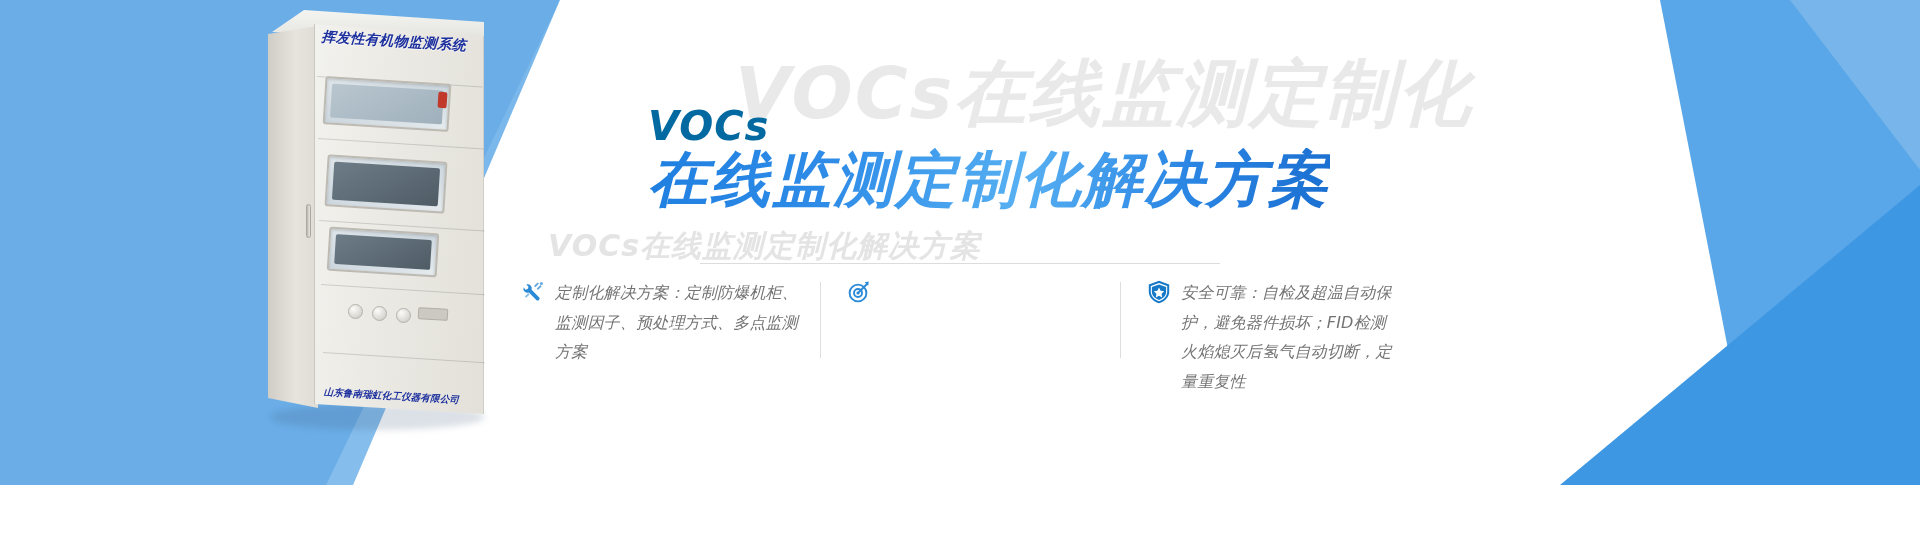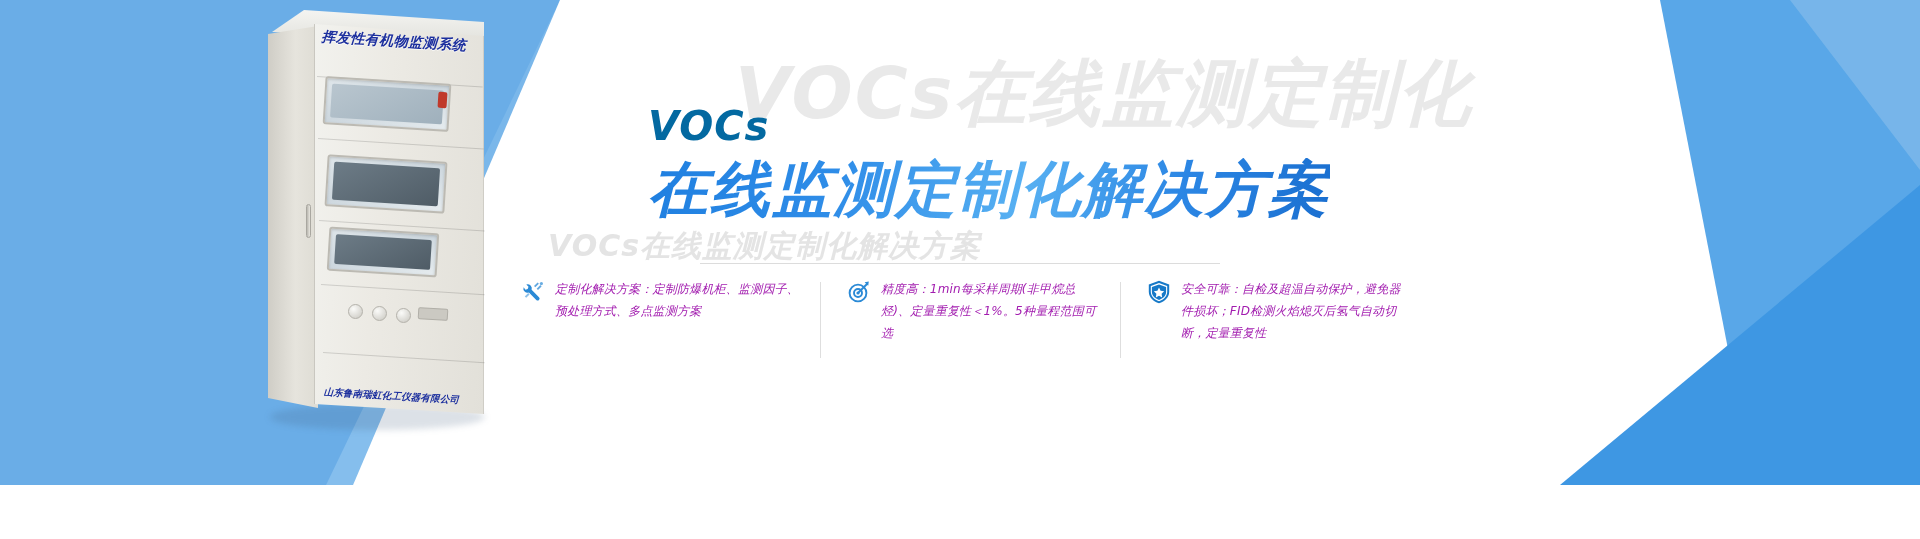--- a/index.html
+++ b/index.html
@@ -94,21 +94,21 @@
   #headline-block {
     position:absolute; left:648px; top:106px;
   }
   #headline-eyebrow {
     font-size:40px; font-weight:bold;
     color:#0369a1;
     letter-spacing:1px;
     line-height:1;
   }
   #headline-main {
-    margin-top:12px;
+    margin-top:2px;
     font-size:60px; font-weight:bold;
     line-height:1.05;
     letter-spacing:2px;
     background:linear-gradient(100deg,#1f7fe0 0%, #2f8de8 28%, #57b0f2 55%, #2b86e4 78%, #1a6fd0 100%);
     -webkit-background-clip:text;
     background-clip:text;
     color:transparent;
     -webkit-text-fill-color:transparent;
     white-space:nowrap;
   }
@@ -141,23 +141,23 @@
     background:#dedede;
   }
   .feature-icon {
     flex:0 0 auto;
     width:26px; height:26px;
     margin-right:9px;
     margin-top:1px;
   }
   .feature-icon svg { display:block; width:26px; height:26px; }
   .feature-text {
-    font-size:12px;
+    font-size:16px;
     line-height:1.85;
-    color:#a21caf;
+    color:#737373;
     letter-spacing:0.2px;
   }
 
   
   #product {
     position:absolute;
     left:262px; top:8px;
     width:230px; height:418px;
   }
   .cab-shadow {
@@ -331,21 +331,20 @@
         <svg viewBox="0 0 26 26">
           <g fill="none" stroke="#2b8ad6" stroke-width="1.9">
             <circle cx="12" cy="14" r="8.4"></circle>
             <circle cx="12" cy="14" r="4"></circle>
           </g>
           <circle cx="12" cy="14" r="1.6" fill="#2b8ad6"></circle>
           <path d="M12 14 L21.5 4.5" stroke="#2b8ad6" stroke-width="2" fill="none"></path>
           <path d="M18.6 3.2l4.2-0.6-0.6 4.2z" fill="#2b8ad6"></path>
         </svg>
       </span>
-      <div class="feature-text">精度高：1min每采样周期(非甲烷总烃)、定量重复性＜1%。5种量程范围可选</div>
     </div>
 
     <div class="feature">
       <span class="feature-sep"></span>
       <span class="feature-icon">
         <svg viewBox="0 0 26 26">
           <path d="M13 1.8 2.8 5.6v7.1c0 5.4 4.2 9.6 10.2 11.5 6-1.9 10.2-6.1 10.2-11.5V5.6z" fill="#1679c8"></path>
           <path d="M13 3.9 4.8 6.9v5.8c0 4.4 3.4 7.9 8.2 9.5 4.8-1.6 8.2-5.1 8.2-9.5V6.9z" fill="#ffffff"></path>
           <path d="M13 5.4 5.9 7.9v4.8c0 3.8 2.9 6.8 7.1 8.2 4.2-1.4 7.1-4.4 7.1-8.2V7.9z" fill="#1679c8"></path>
           <path d="M13 8.4l1.6 3.3 3.6.5-2.6 2.6.6 3.6-3.2-1.7-3.2 1.7.6-3.6-2.6-2.6 3.6-.5z" fill="#ffffff"></path>

